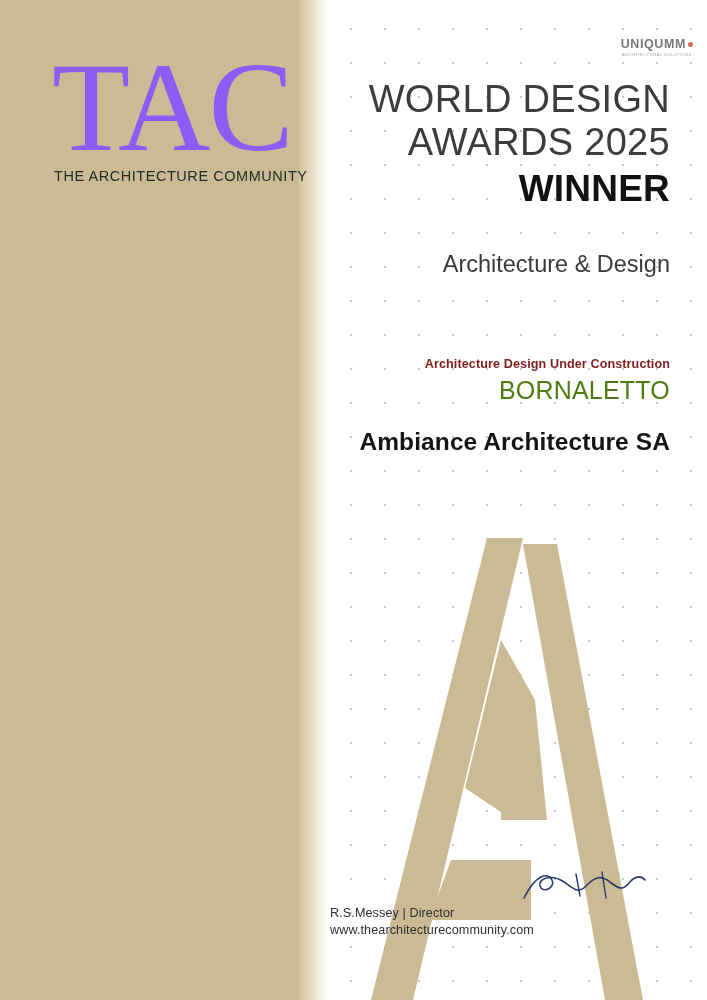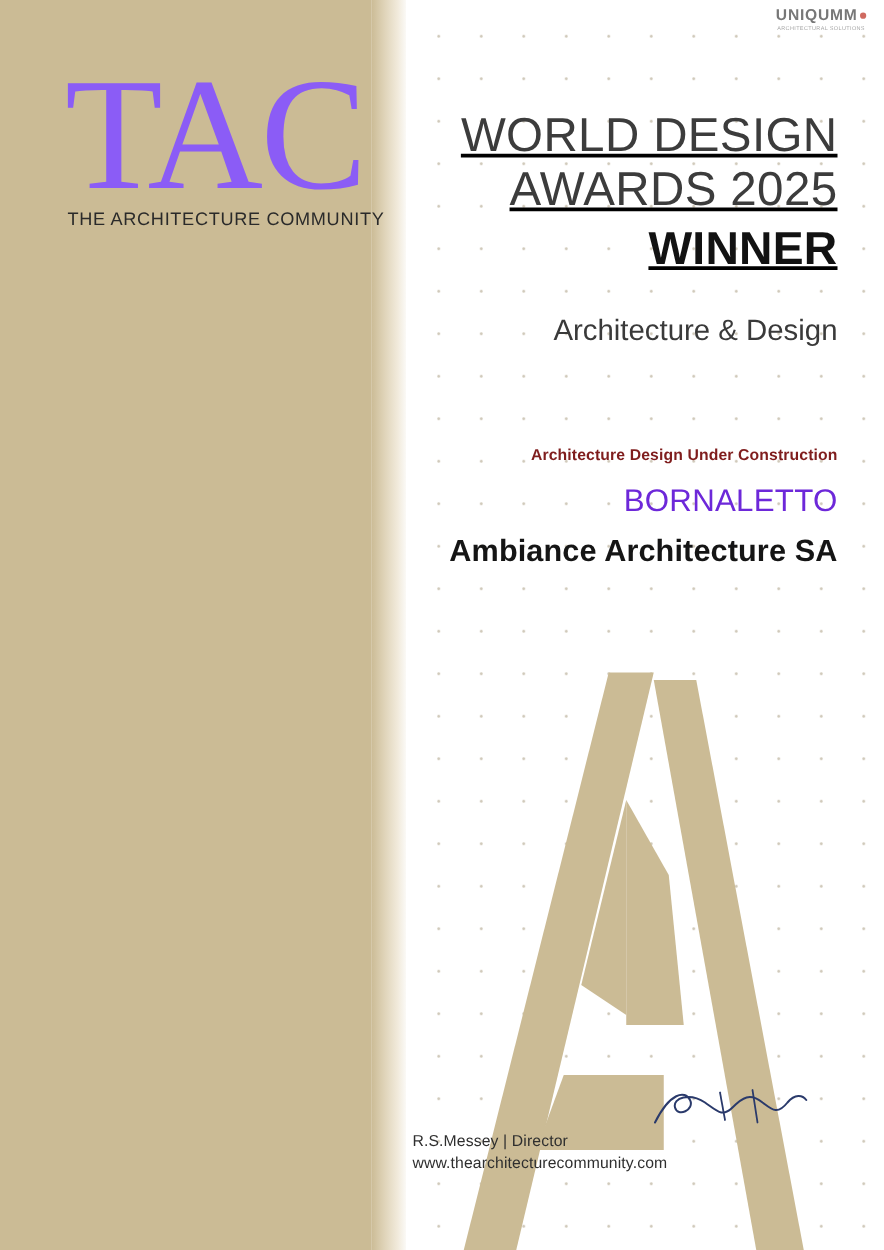--- a/index.html
+++ b/index.html
@@ -77,24 +77,23 @@
     top: 836px;
     width: 244px;
     font-size: 12.6px;
     line-height: 1.55;
     color: #3b3b38;
   }
   
   .headline {
     position: absolute;
     left: 350px;
-    top: 88px;
+    top: 78px;
     width: 320px;
     text-align: right;
-    text-decoration: underline;
   }
   .headline .l1,
   .headline .l2 {
     font-size: 38px;
     line-height: 1.14;
     color: #3c3c3c;
     font-weight: 400;
     letter-spacing: 0.3px;
   }
   .headline .l3 {
@@ -123,22 +122,22 @@
     text-align: right;
   }
   .category .cat-label {
     font-size: 12.6px;
     font-weight: 700;
     color: #7f1d1d;
     letter-spacing: 0.1px;
   }
   .category .project-name {
     font-size: 25px;
-    color: #6d28d9;
-    margin-top: 16px;
+    color: #4d7c0f;
+    margin-top: 5px;
     letter-spacing: 0.2px;
   }
   .winner-name {
     position: absolute;
     left: 330px;
     top: 428px;
     width: 340px;
     text-align: right;
     font-size: 24.5px;
     font-weight: 700;
@@ -185,20 +184,21 @@
     right: 14px;
     top: 5px;
     text-align: center;
     opacity: 0.75;
   }
   .corner-brand .cb-main {
     font-size: 12.5px;
     letter-spacing: 0.6px;
     color: #4a4a4a;
     font-weight: 600;
+    margin-top: 32px;
   }
   .corner-brand .cb-dot {
     display: inline-block;
     width: 5px;
     height: 5px;
     border-radius: 50%;
     background: #c0392b;
     margin-left: 2px;
     vertical-align: 1px;
   }

